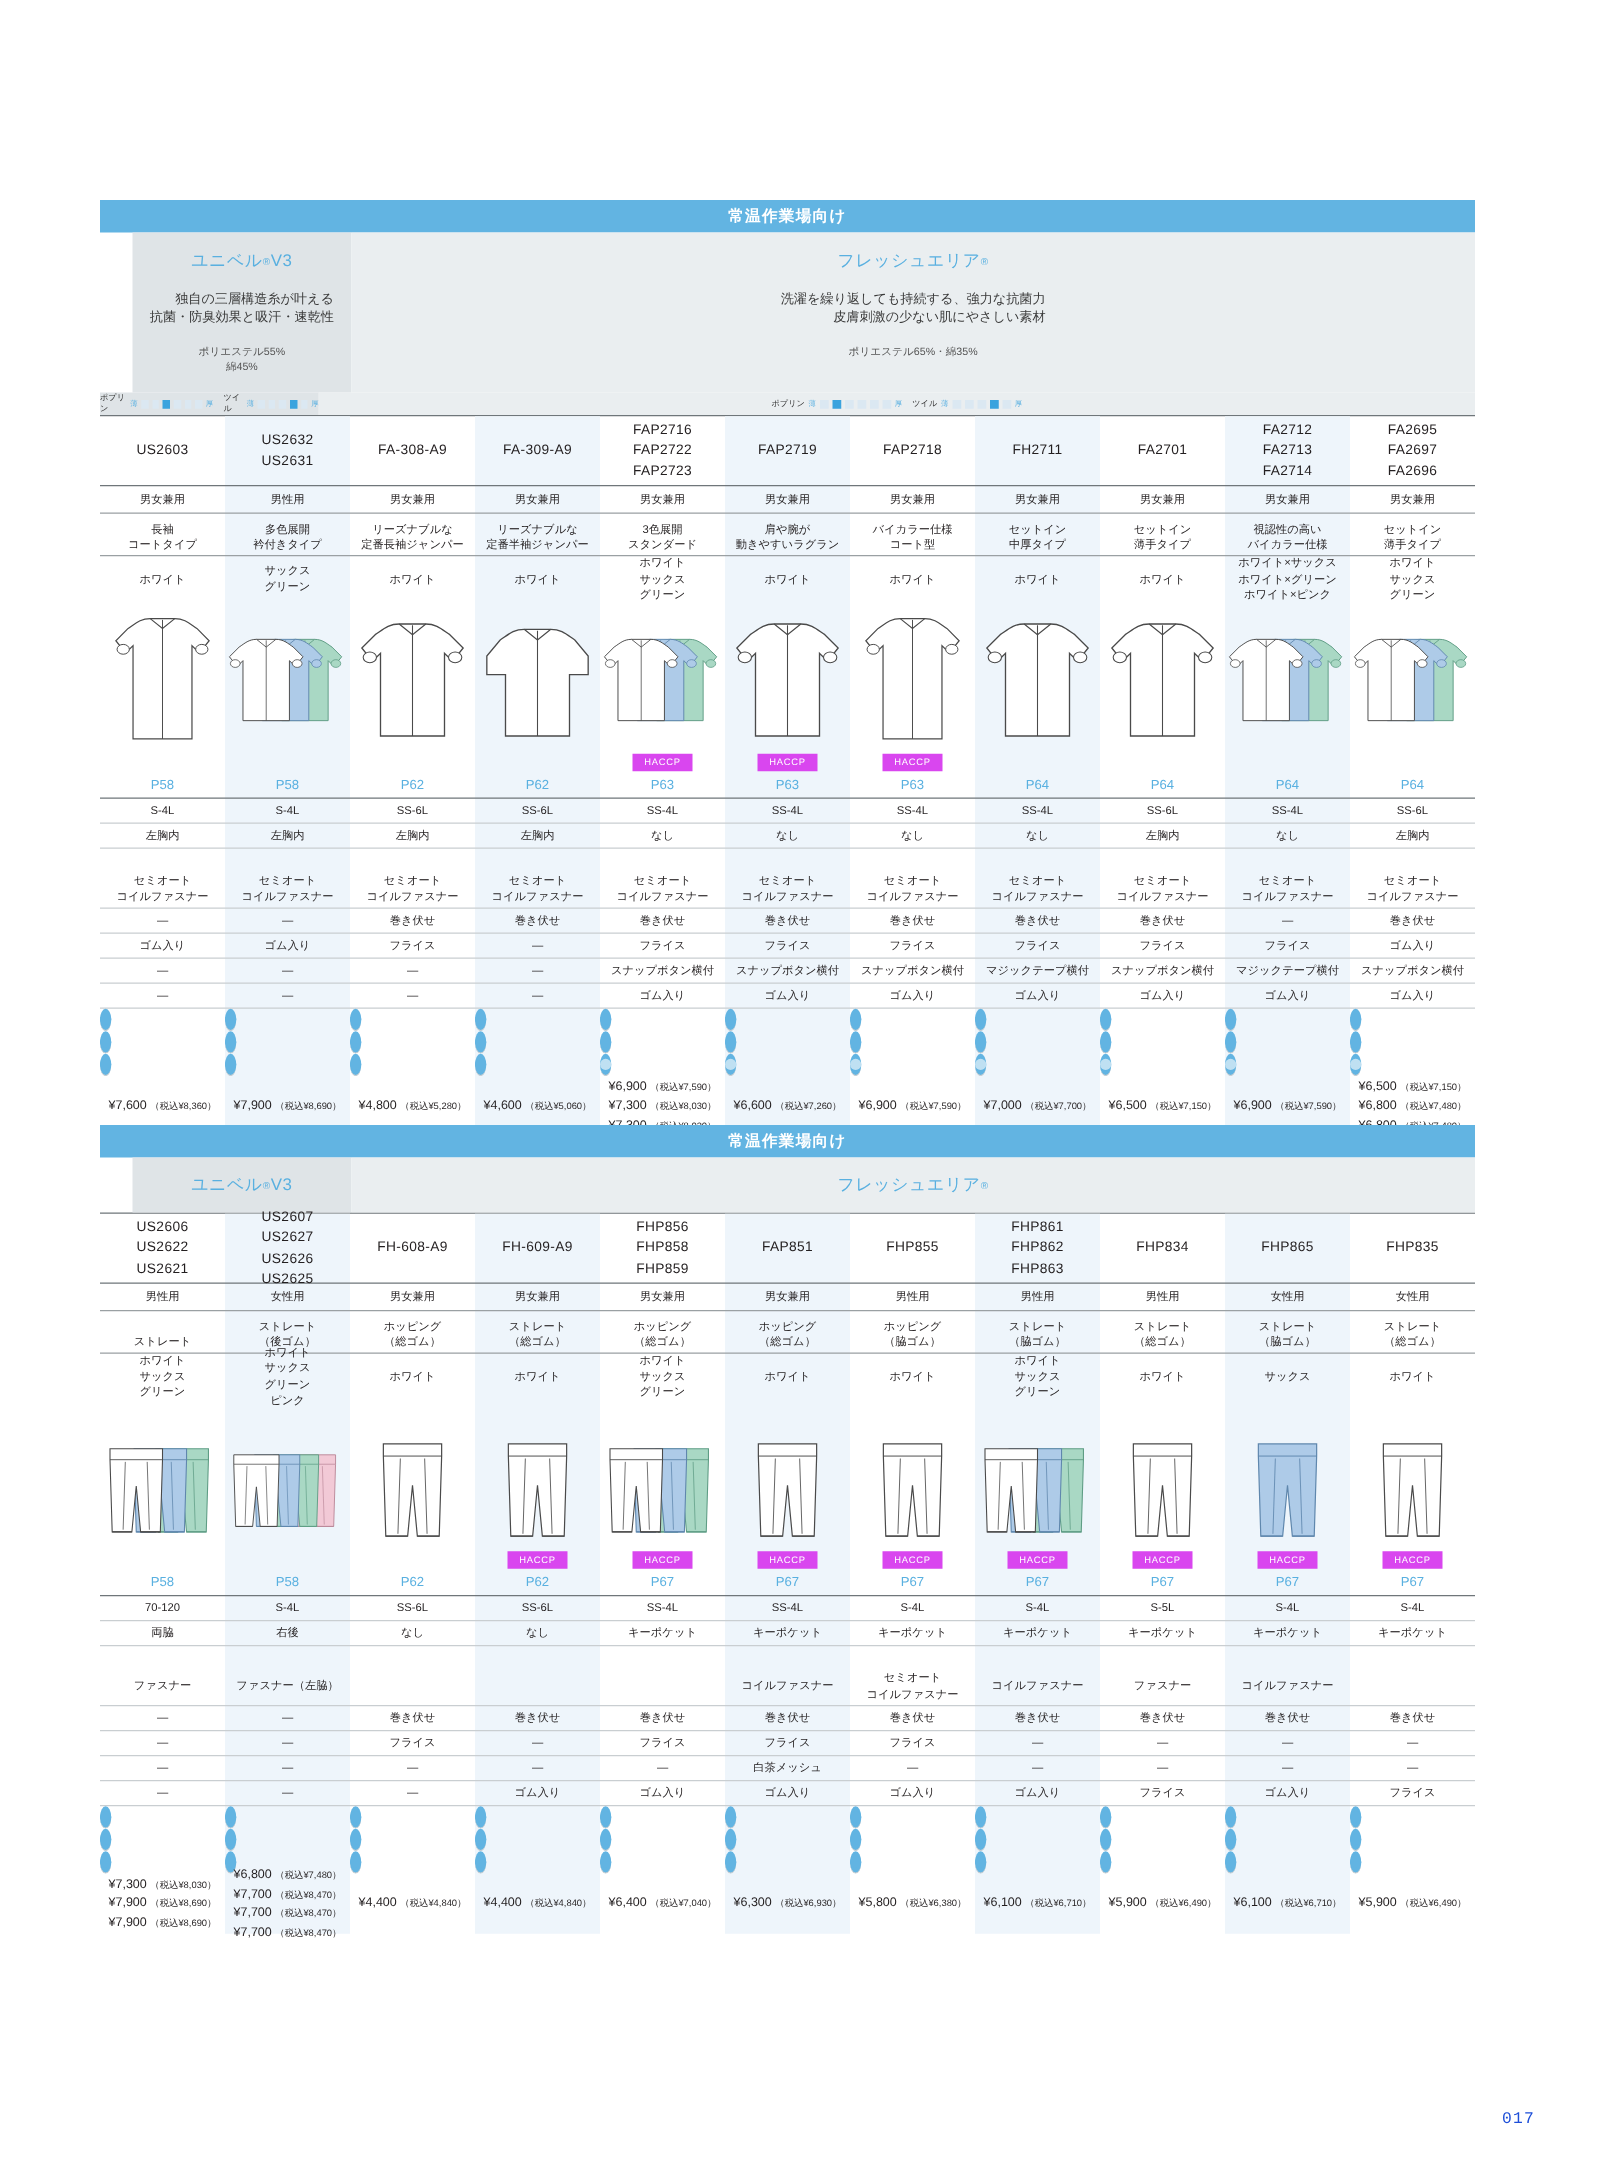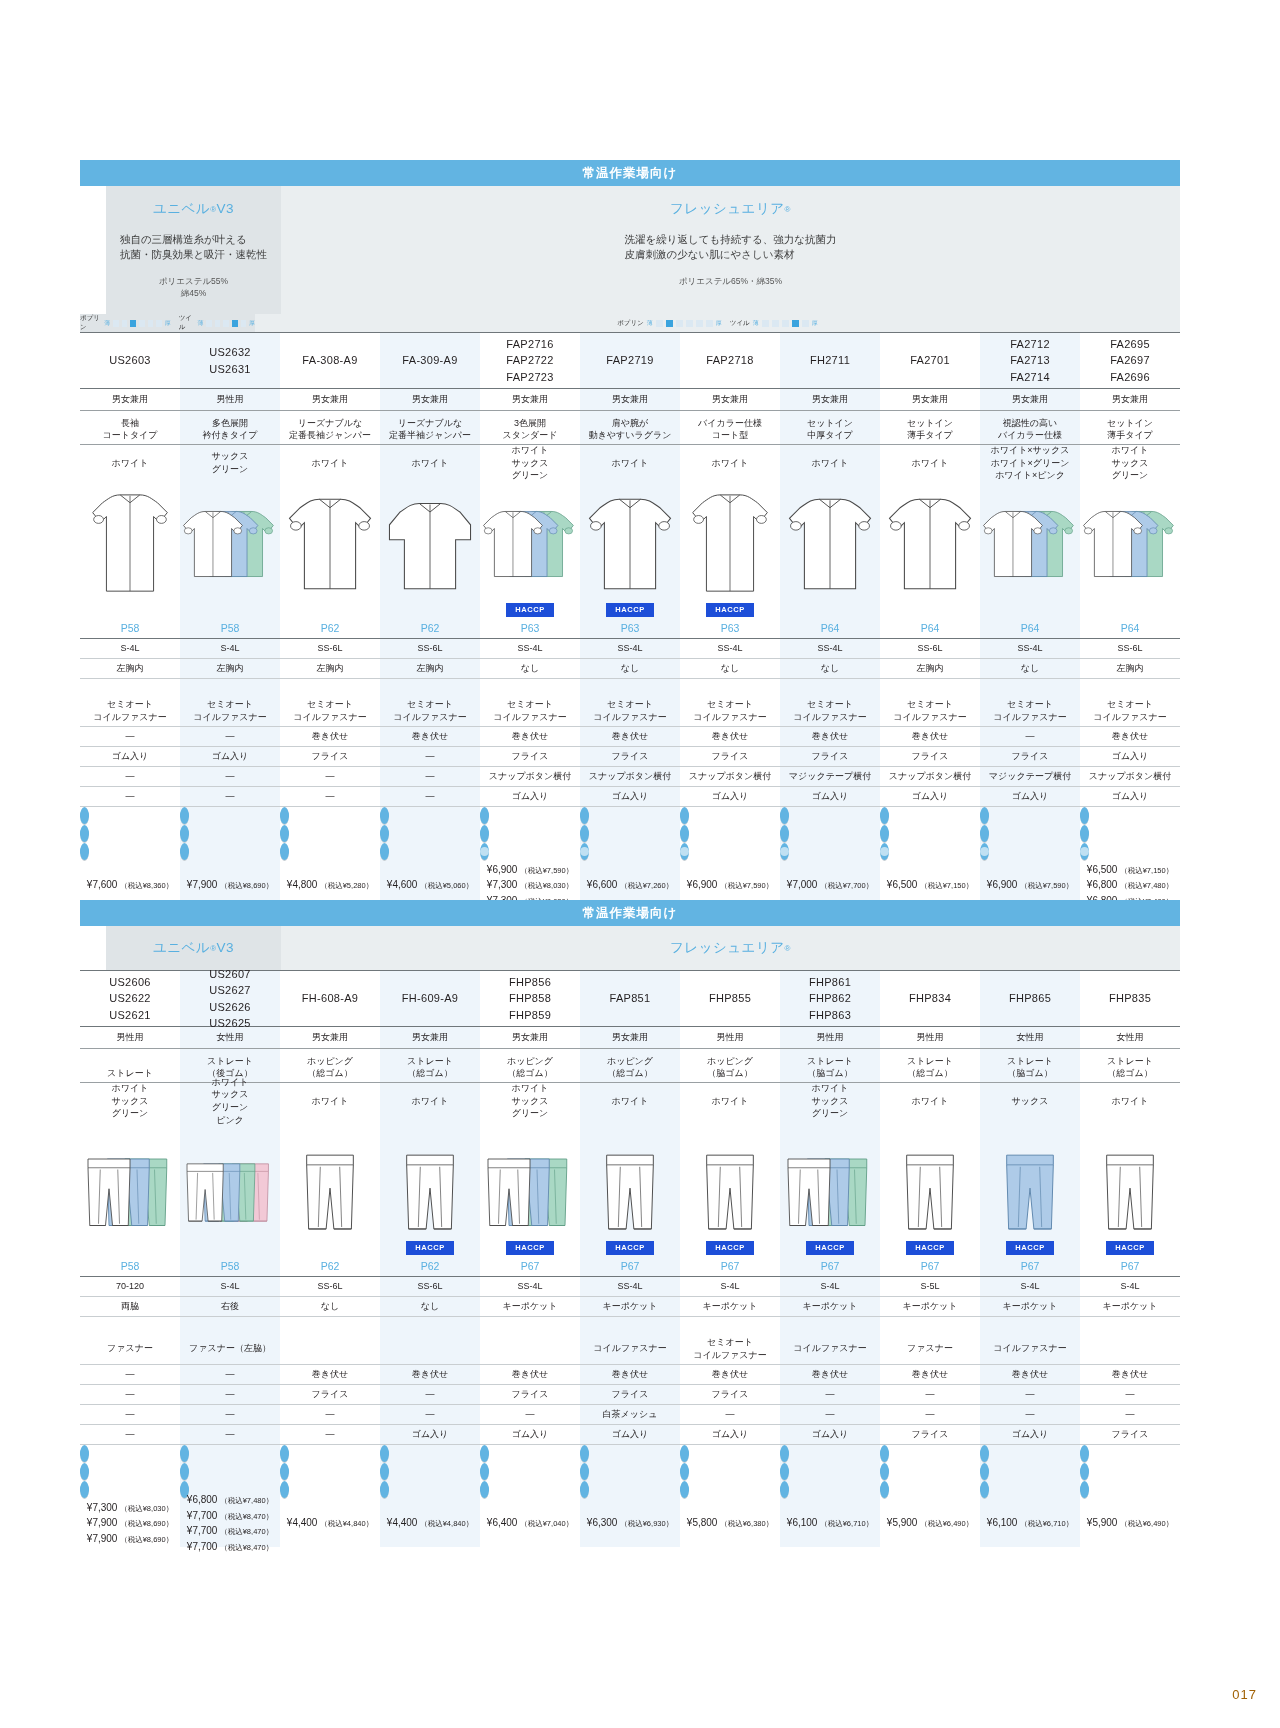--- a/index.html
+++ b/index.html
@@ -28,21 +28,21 @@
   .brandband { display:flex; height:128px;margin-left:26px; }
   .brandband.short { height:44px; }
   .brand-left { width:175px; background:#dfe4e7; }
   .brand-right { flex:1; background:#eaeef0; }
   .brand-cell {
     height:100%; display:flex; flex-direction:column;
     align-items:center; justify-content:flex-start; padding-top:14px;
   }
   .brand-name { color:#59b0e0; font-size:13.5px; letter-spacing:.5px; }
   .brand-name .reg { font-size:8px; vertical-align:middle; }
-  .brand-desc { margin-top:14px; font-size:10.5px; line-height:1.45; text-align:left; color:#3a3a3a; }
+  .brand-desc { margin-top:14px; font-size:10.5px; line-height:1.45; text-align:right; color:#3a3a3a; }
   .brand-comp { margin-top:14px; font-size:8.5px; line-height:1.4; text-align:center; color:#555; }
   .brandband.short .brand-cell { justify-content:center; padding-top:0; }
 
   
   .scalerow { display:flex; height:18px; }
   .scale-left { width:175px; background:#dfe4e7; }
   .scale-right { flex:1; background:#eaeef0; }
   .scale-inner { height:100%; display:flex; align-items:center; justify-content:center; gap:8px; }
   .scale-group { display:flex; align-items:center; gap:3px; }
   .scale-label { font-size:6.5px; color:#333; }
@@ -68,37 +68,37 @@
   .cell.haccp { height:18px; border-bottom:none; justify-content:center; }
   .cell.pageref { height:20px; color:#59b0e0; font-size:10.5px; border-bottom:1px solid #6f767a; }
   .cell.spec { height:20px; }
   .cell.spec2 { height:32px;margin-top:16px; }
   .cell.dot { height:18px; }
   .cell.price { height:48px; border-bottom:none; font-size:10px; line-height:1.55; justify-content:center; }
   .cell.price .sub { font-size:7.5px;text-align:center; }
   .cell.price .pline { white-space:nowrap; }
 
   .haccp-tag {
-    background:#1d4ed8; color:#fff; font-size:7.5px; font-weight:bold;
+    background:#d946ef; color:#fff; font-size:7.5px; font-weight:normal;
     padding:2px 9px; letter-spacing:.6px;
   }
   .dot {
     width:9px; height:9px; border-radius:50%; background:#62b4e2;
   }
   .dot.pale { background:#bfe0f2; }
 
   
   .garments { position:relative; width:100%; height:100%;
               display:flex; align-items:flex-end; justify-content:center; }
   .garments svg { display:block; }
 
   
   .folio {
-    position:absolute; right:23px; bottom:26px;
-    font-size:13px; color:#a16207; letter-spacing:1px;
+    position:absolute; right:52px; bottom:26px;
+    font-size:13px; color:#1d4ed8; letter-spacing:1px;font-family:Liberation Mono, monospace;
   }
   .topline { border-top:1px solid #6f767a; }
 </style>
 </head>
 <body>
 
 <div class="page">
   <div class="table-block" id="block1">
       <div class="banner">常温作業場向け</div>
       <div class="brandband">

